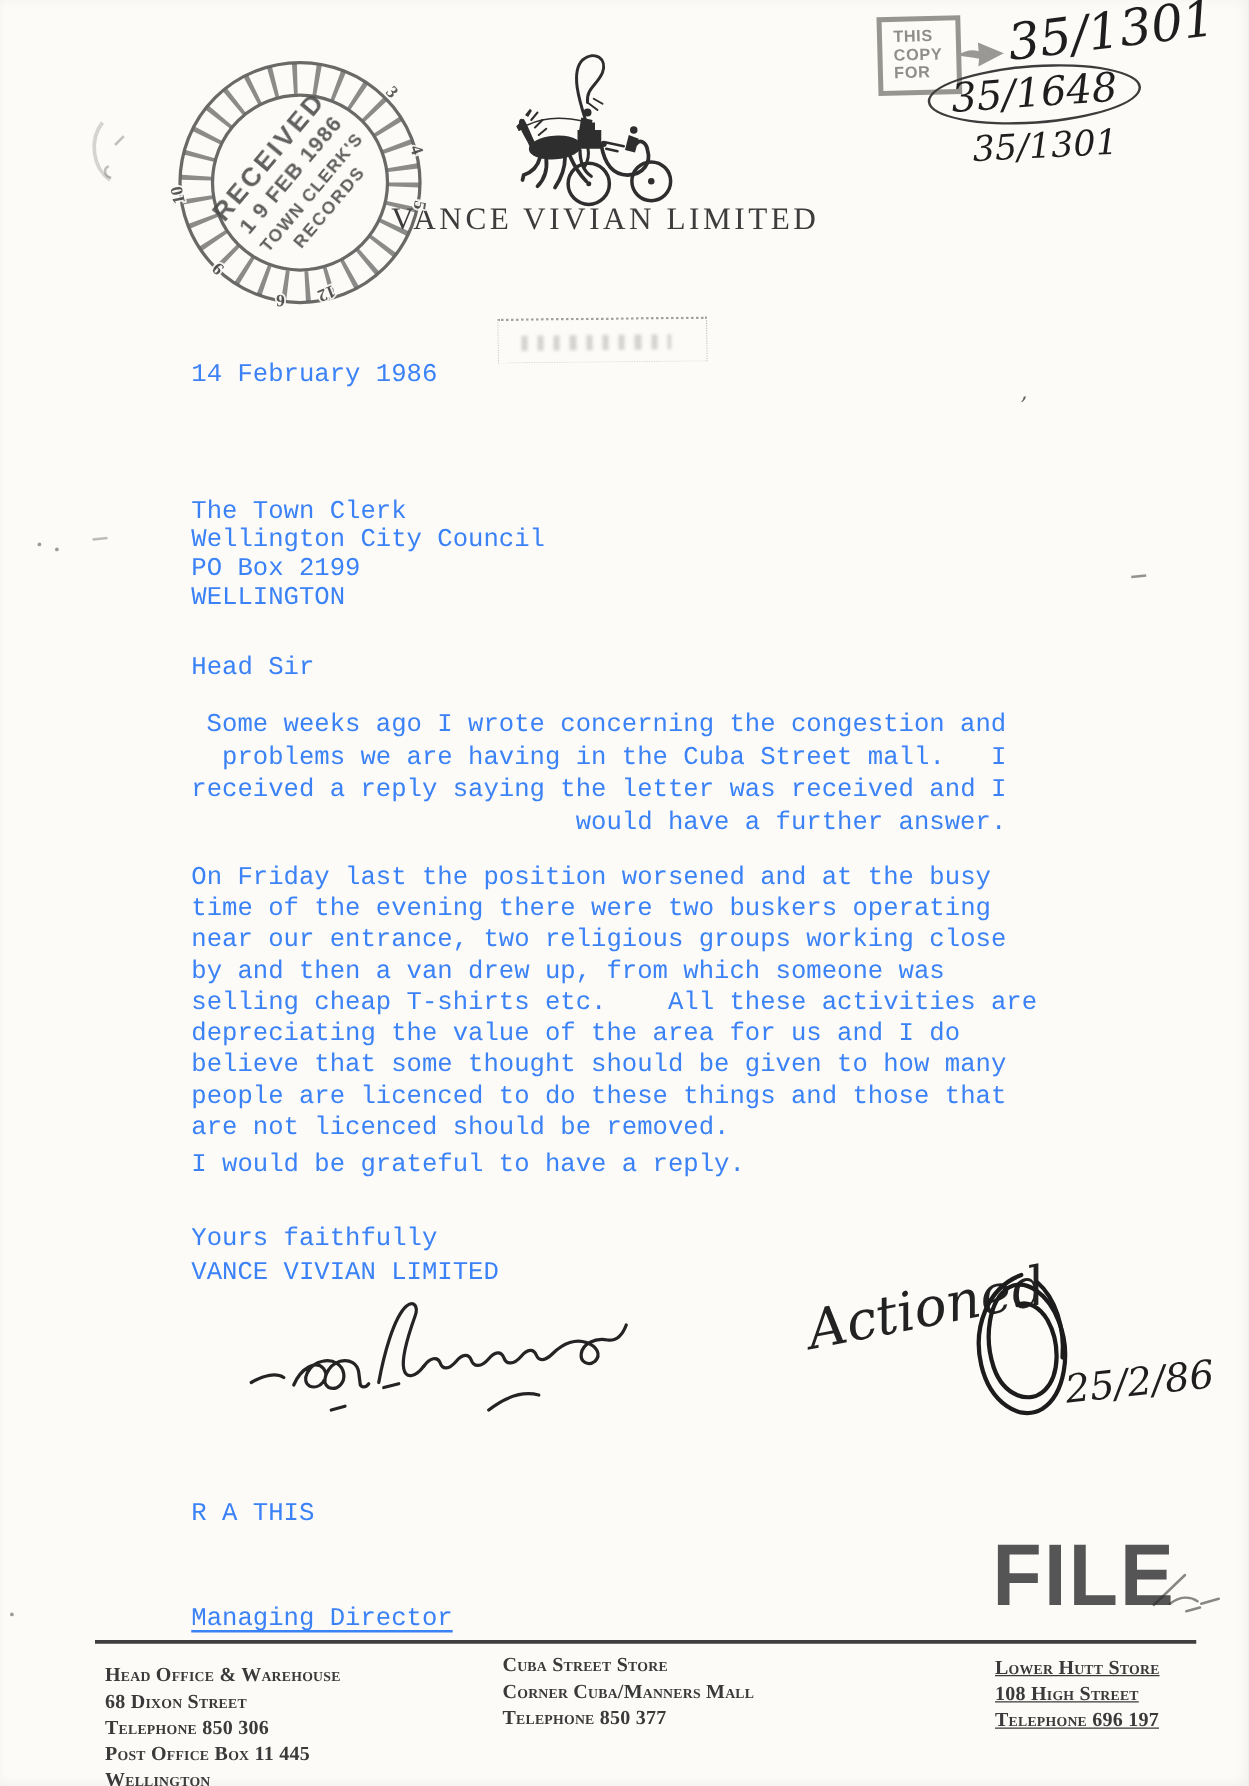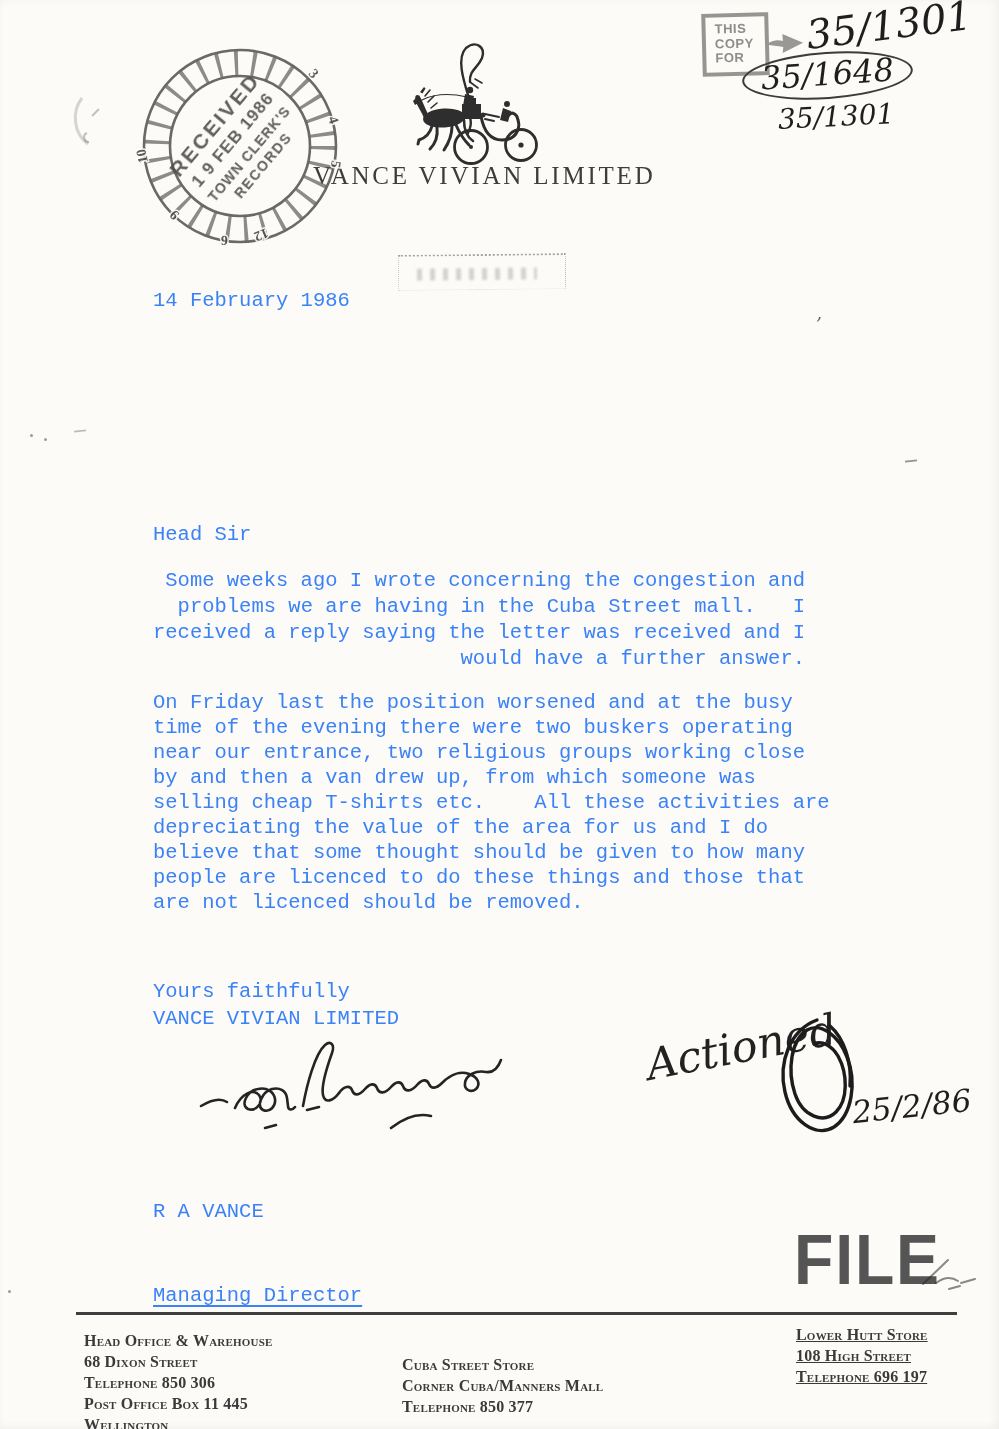--- a/index.html
+++ b/index.html
@@ -184,36 +184,41 @@
 
   <div class="abs mono" style="left:153px; top:288px;">14 February 1986</div>
 
   <div class="abs hw" style="left:816px; top:314px; font-size:18px; opacity:.7;">’</div>
   <div class="abs speck-dash" style="left:905px; top:460px;"></div>
   <div class="abs speck-dot" style="left:30px; top:434px;"></div>
   <div class="abs speck-dot" style="left:44px; top:438px;"></div>
   <div class="abs speck-dash" style="left:74px; top:430px; opacity:.6;"></div>
   <div class="abs speck-dot" style="left:8px; top:1290px;"></div>
 
+  <div class="abs mono mono-tight" style="left:153px; top:398px;">The Town Clerk
+Wellington City Council
+PO Box 2199
+WELLINGTON</div>
 
   <div class="abs mono" style="left:153px; top:522px;">Head Sir</div>
 
   <div class="abs mono" style="left:153px; top:568px;text-align:right;">Some weeks ago I wrote concerning the congestion and
 problems we are having in the Cuba Street mall.   I
 received a reply saying the letter was received and I
 would have a further answer.</div>
   <div class="abs mono" style="left:153px; top:690px; line-height:25px;">On Friday last the position worsened and at the busy
 time of the evening there were two buskers operating
 near our entrance, two religious groups working close
 by and then a van drew up, from which someone was
 selling cheap T-shirts etc.    All these activities are
 depreciating the value of the area for us and I do
 believe that some thought should be given to how many
 people are licenced to do these things and those that
 are not licenced should be removed.</div>
+  <div class="abs mono" style="left:153px; top:920px;">I would be grateful to have a reply.</div>
 
   <div class="abs mono" style="left:153px; top:978px; line-height:27px;">Yours faithfully
 VANCE VIVIAN LIMITED</div>
 
   <svg class="abs" style="left:195px; top:1032px;" width="330" height="105" viewBox="0 0 330 105">
     <g stroke="#242424" stroke-width="2.6" fill="none" stroke-linecap="round" stroke-linejoin="round">
       <path d="M6,74 C16,68 26,66 32,70"></path>
       <path d="M40,76 C46,62 58,56 64,63 C69,70 61,80 53,77 C45,73 52,59 63,57 C72,55 79,60 80,67 C81,74 75,81 68,78 C61,74 67,60 77,57 C85,55 91,59 92,66 L93,74 C93,78 97,79 100,75"></path>
       <path d="M112,78 l12,-3"></path>
       <path d="M108,74 C112,52 120,22 130,13 C136,8 140,13 137,21 C132,35 126,54 128,63 C130,72 138,69 144,61"></path>
@@ -227,21 +232,21 @@
   <div class="abs hw hw-actioned" style="left:645px; top:1022px;">Actioned</div>
   <svg class="abs" style="left:772px; top:1012px;" width="95" height="130" viewBox="0 0 95 130">
     <g stroke="#1c1c1c" stroke-width="3.4" fill="none" stroke-linecap="round">
       <path d="M45,8 C18,18 6,50 13,80 C20,110 44,126 62,115 C80,103 85,70 75,45 C67,24 49,10 35,18 C19,28 15,58 23,82 C31,105 52,112 64,100 C76,88 76,62 66,44 C60,34 50,28 42,32"></path>
       <path d="M58,14 C72,26 80,50 78,74"></path>
     </g>
   </svg>
   <div class="abs hw hw-date" style="left:852px; top:1088px;">25/2/86</div>
 
   <div class="abs mono" style="left:153px; top:1142px; line-height:28px;">
-    <div>R A VANCE</div>
+    <div>R A THIS</div>
     <div class="underlined">Managing Director</div>
   </div>
 
   <div class="abs file-stamp" style="left:794px; top:1228px;">FILE</div>
   <svg class="abs" style="left:918px; top:1248px;" width="62" height="46" viewBox="0 0 62 46">
     <g stroke="rgba(40,40,40,0.55)" stroke-width="2" fill="none" stroke-linecap="round">
       <path d="M5,36 L30,12"></path>
       <path d="M18,35 C26,29 34,29 40,33"></path>
       <path d="M43,35 L57,31"></path>
       <path d="M31,41 l11,-3"></path>
@@ -251,21 +256,21 @@
   <div class="abs footer-rule" style="left:76px; top:1312px; width:881px;"></div>
 
   <div class="abs footer-col" style="left:84px; top:1330px;">
     <div>Head Office &amp; Warehouse</div>
     <div>68 Dixon Street</div>
     <div>Telephone 850 306</div>
     <div>Post Office Box 11 445</div>
     <div>Wellington</div>
   </div>
 
-  <div class="abs footer-col" style="left:402px; top:1322px;margin-top:32px;">
+  <div class="abs footer-col" style="left:402px; top:1322px;">
     <div>Cuba Street Store</div>
     <div>Corner Cuba/Manners Mall</div>
     <div>Telephone 850 377</div>
   </div>
 
   <div class="abs footer-col" style="left:796px; top:1324px;text-decoration:underline;">
     <div>Lower Hutt Store</div>
     <div>108 High Street</div>
     <div>Telephone 696 197</div>
   </div>

